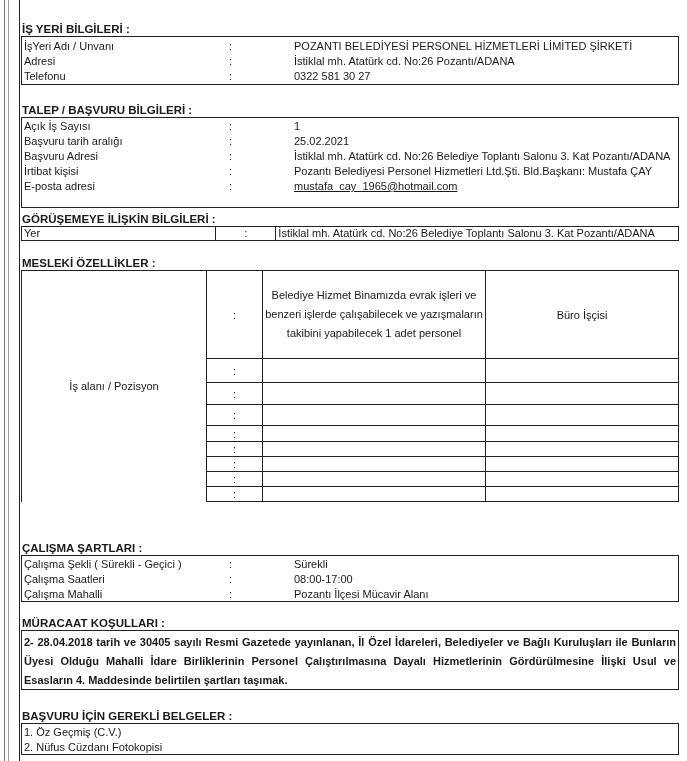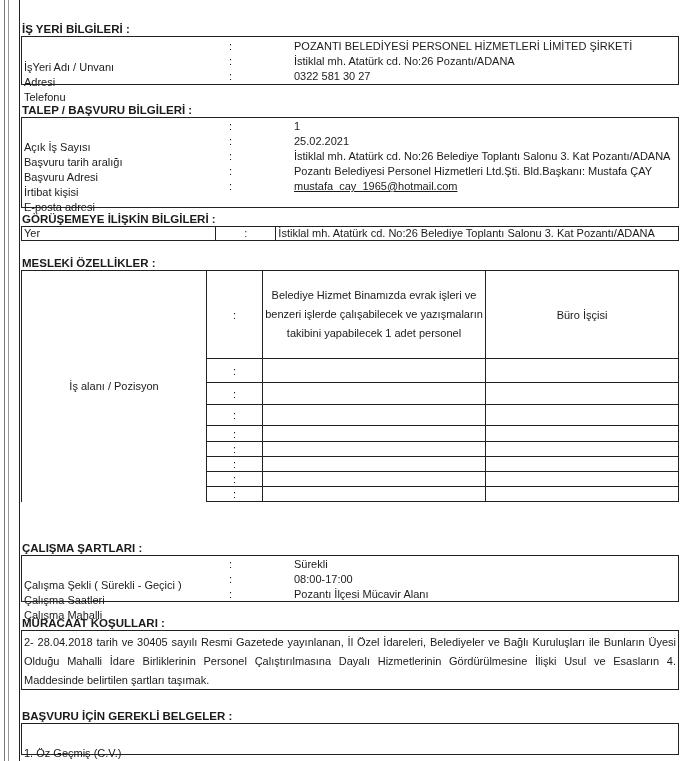--- a/index.html
+++ b/index.html
@@ -4,29 +4,29 @@
 <style>
   html, body { margin:0; padding:0; background:#fff; }
   body { width:687px; height:761px; position:relative; overflow:hidden;
          font-family:"Liberation Sans", sans-serif; color:#1a1a1a; font-size:11px; }
   .lborder1 { position:absolute; left:4px; top:0; width:1px; height:761px; background:#777; }
   .lborder2 { position:absolute; left:8px; top:0; width:1px; height:761px; background:#999; }
   .lborder3 { position:absolute; left:19px; top:0; width:1px; height:761px; background:#222; }
   .sec { position:absolute; left:22px; font-weight:bold; font-size:11.5px; }
   .box { position:absolute; left:21px; width:658px; border:1px solid #222; box-sizing:border-box; }
   .row { position:absolute; left:0; height:14px; width:100%; line-height:14px; font-size:11px; }
-  .lbl { position:absolute; left:2px;margin-top:21px; }
+  .lbl { position:absolute; left:2px; }
   .col { position:absolute; left:207px; }
   .val { position:absolute; left:236px; white-space:nowrap;padding-left:36px; }
   .email { text-decoration:underline; }
   table.g { position:absolute; left:21px; border-collapse:collapse; font-size:11px; }
   table.g td { border:1px solid #222; height:13px; line-height:13px; padding:0 2px; white-space:nowrap; }
   table.m { position:absolute; left:21px; top:270px; border-collapse:collapse; font-size:11px; }
   table.m td { border:1px solid #222; padding:0; text-align:center; vertical-align:middle; }
-  .para { position:absolute; left:2px; right:2px; top:2px; font-size:11px; line-height:19px; text-align:justify; }
+  .para { position:absolute; left:2px; right:2px; top:2px; font-size:11px; line-height:19px; text-align:justify;font-weight:bold; }
 </style>
 </head>
 <body>
 
 <div class="lborder1"></div>
 <div class="lborder2"></div>
 <div class="lborder3"></div>
 
 <div class="sec" style="top:23px">İŞ YERİ BİLGİLERİ :</div>
 <div class="box" style="top:36px;height:49px">

